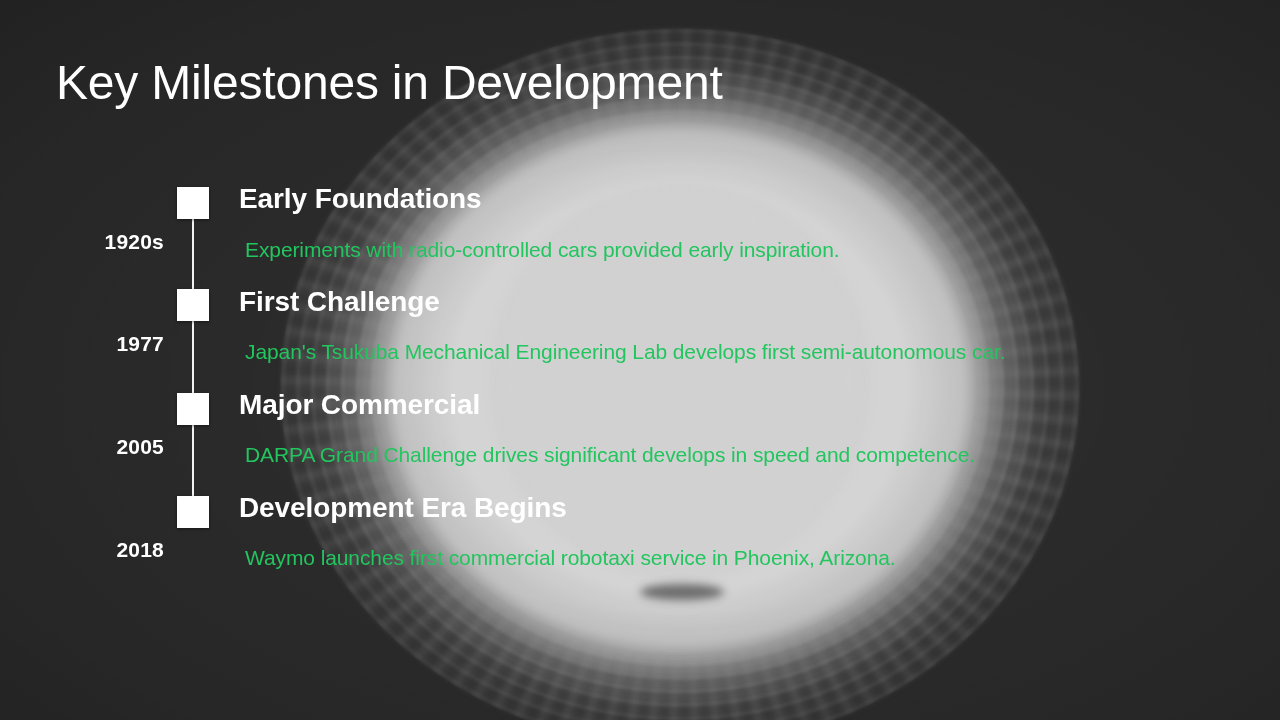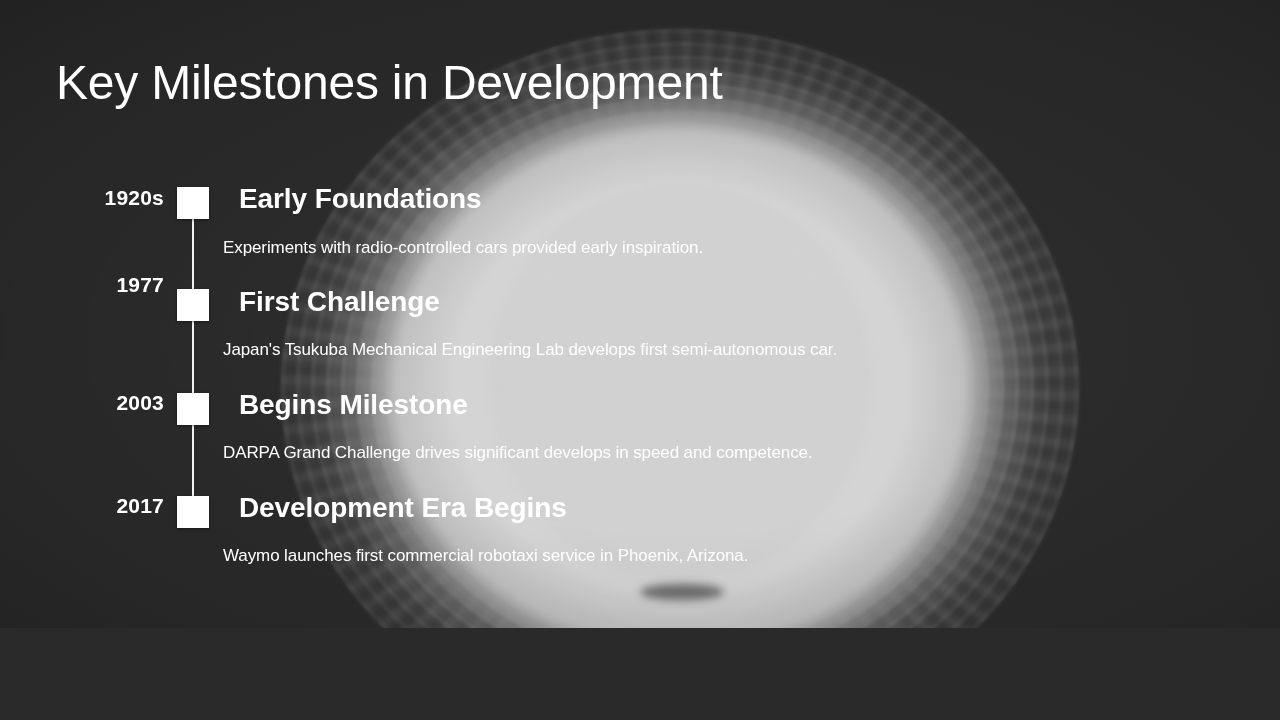--- a/index.html
+++ b/index.html
@@ -4,21 +4,21 @@
 <title>Key Milestones in Development</title>
 <style>
   html, body {
     margin: 0;
     padding: 0;
     background: #2a2a2a;
   }
   #slide {
     position: relative;
     width: 1280px;
-    height: 628px;
+    height: 720px;
     overflow: hidden;
     background: #2b2b2b;
     font-family: "Liberation Sans", "DejaVu Sans", sans-serif;
     -webkit-font-smoothing: antialiased;
   }
 
   
   .bg-art {
     position: absolute;
     inset: 0;
@@ -175,44 +175,45 @@
   .date {
     position: absolute;
     left: 24px;
     width: 140px;
     text-align: right;
     font-size: 21px;
     font-weight: 700;
     color: #ffffff;
     letter-spacing: 0.2px;
     white-space: nowrap;
+    margin-top: 44px;
   }
   .node {
     position: absolute;
     left: 177px;
     width: 32px;
     height: 32px;
     background: #ffffff;
     box-shadow: 0 1px 3px rgba(0,0,0,0.45);
   }
   .m-head {
     position: absolute;
     left: 239px;
     font-size: 28px;
     font-weight: 700;
     color: #ffffff;
     letter-spacing: -0.1px;
     white-space: nowrap;
   }
   .m-desc {
     position: absolute;
-    left: 223px;
-    font-size: 17px;
+    left: 245px;
+    font-size: 21px;
     font-weight: 400;
-    color: #ffffff;
+    color: #22c55e;
     letter-spacing: -0.1px;
     white-space: nowrap;
   }
 </style>
 </head>
 <body>
 
 <div id="slide">
 
   <div class="bg-art">
@@ -236,35 +237,35 @@
       <div class="axis-line"></div>
 
       <div class="milestone">
         <div class="date" style="top:186px">1920s</div>
         <div class="node" style="top:187px"></div>
         <div class="m-head" style="top:183px">Early Foundations</div>
         <div class="m-desc" style="top:238px">Experiments with radio-controlled cars provided early inspiration.</div>
       </div>
 
       <div class="milestone">
-        <div class="date" style="top:273px">1977</div>
+        <div class="date" style="top:288px">1977</div>
         <div class="node" style="top:289px"></div>
         <div class="m-head" style="top:286px">First Challenge</div>
         <div class="m-desc" style="top:340px">Japan's Tsukuba Mechanical Engineering Lab develops first semi-autonomous car.</div>
       </div>
 
       <div class="milestone">
-        <div class="date" style="top:391px">2003</div>
+        <div class="date" style="top:391px">2005</div>
         <div class="node" style="top:393px"></div>
-        <div class="m-head" style="top:389px">Begins Milestone</div>
+        <div class="m-head" style="top:389px">Major Commercial</div>
         <div class="m-desc" style="top:443px">DARPA Grand Challenge drives significant develops in speed and competence.</div>
       </div>
 
       <div class="milestone">
-        <div class="date" style="top:494px">2017</div>
+        <div class="date" style="top:494px">2018</div>
         <div class="node" style="top:496px"></div>
         <div class="m-head" style="top:492px">Development Era Begins</div>
         <div class="m-desc" style="top:546px">Waymo launches first commercial robotaxi service in Phoenix, Arizona.</div>
       </div>
 
     </div>
   </div>
 </div>
 
 </body></html>

